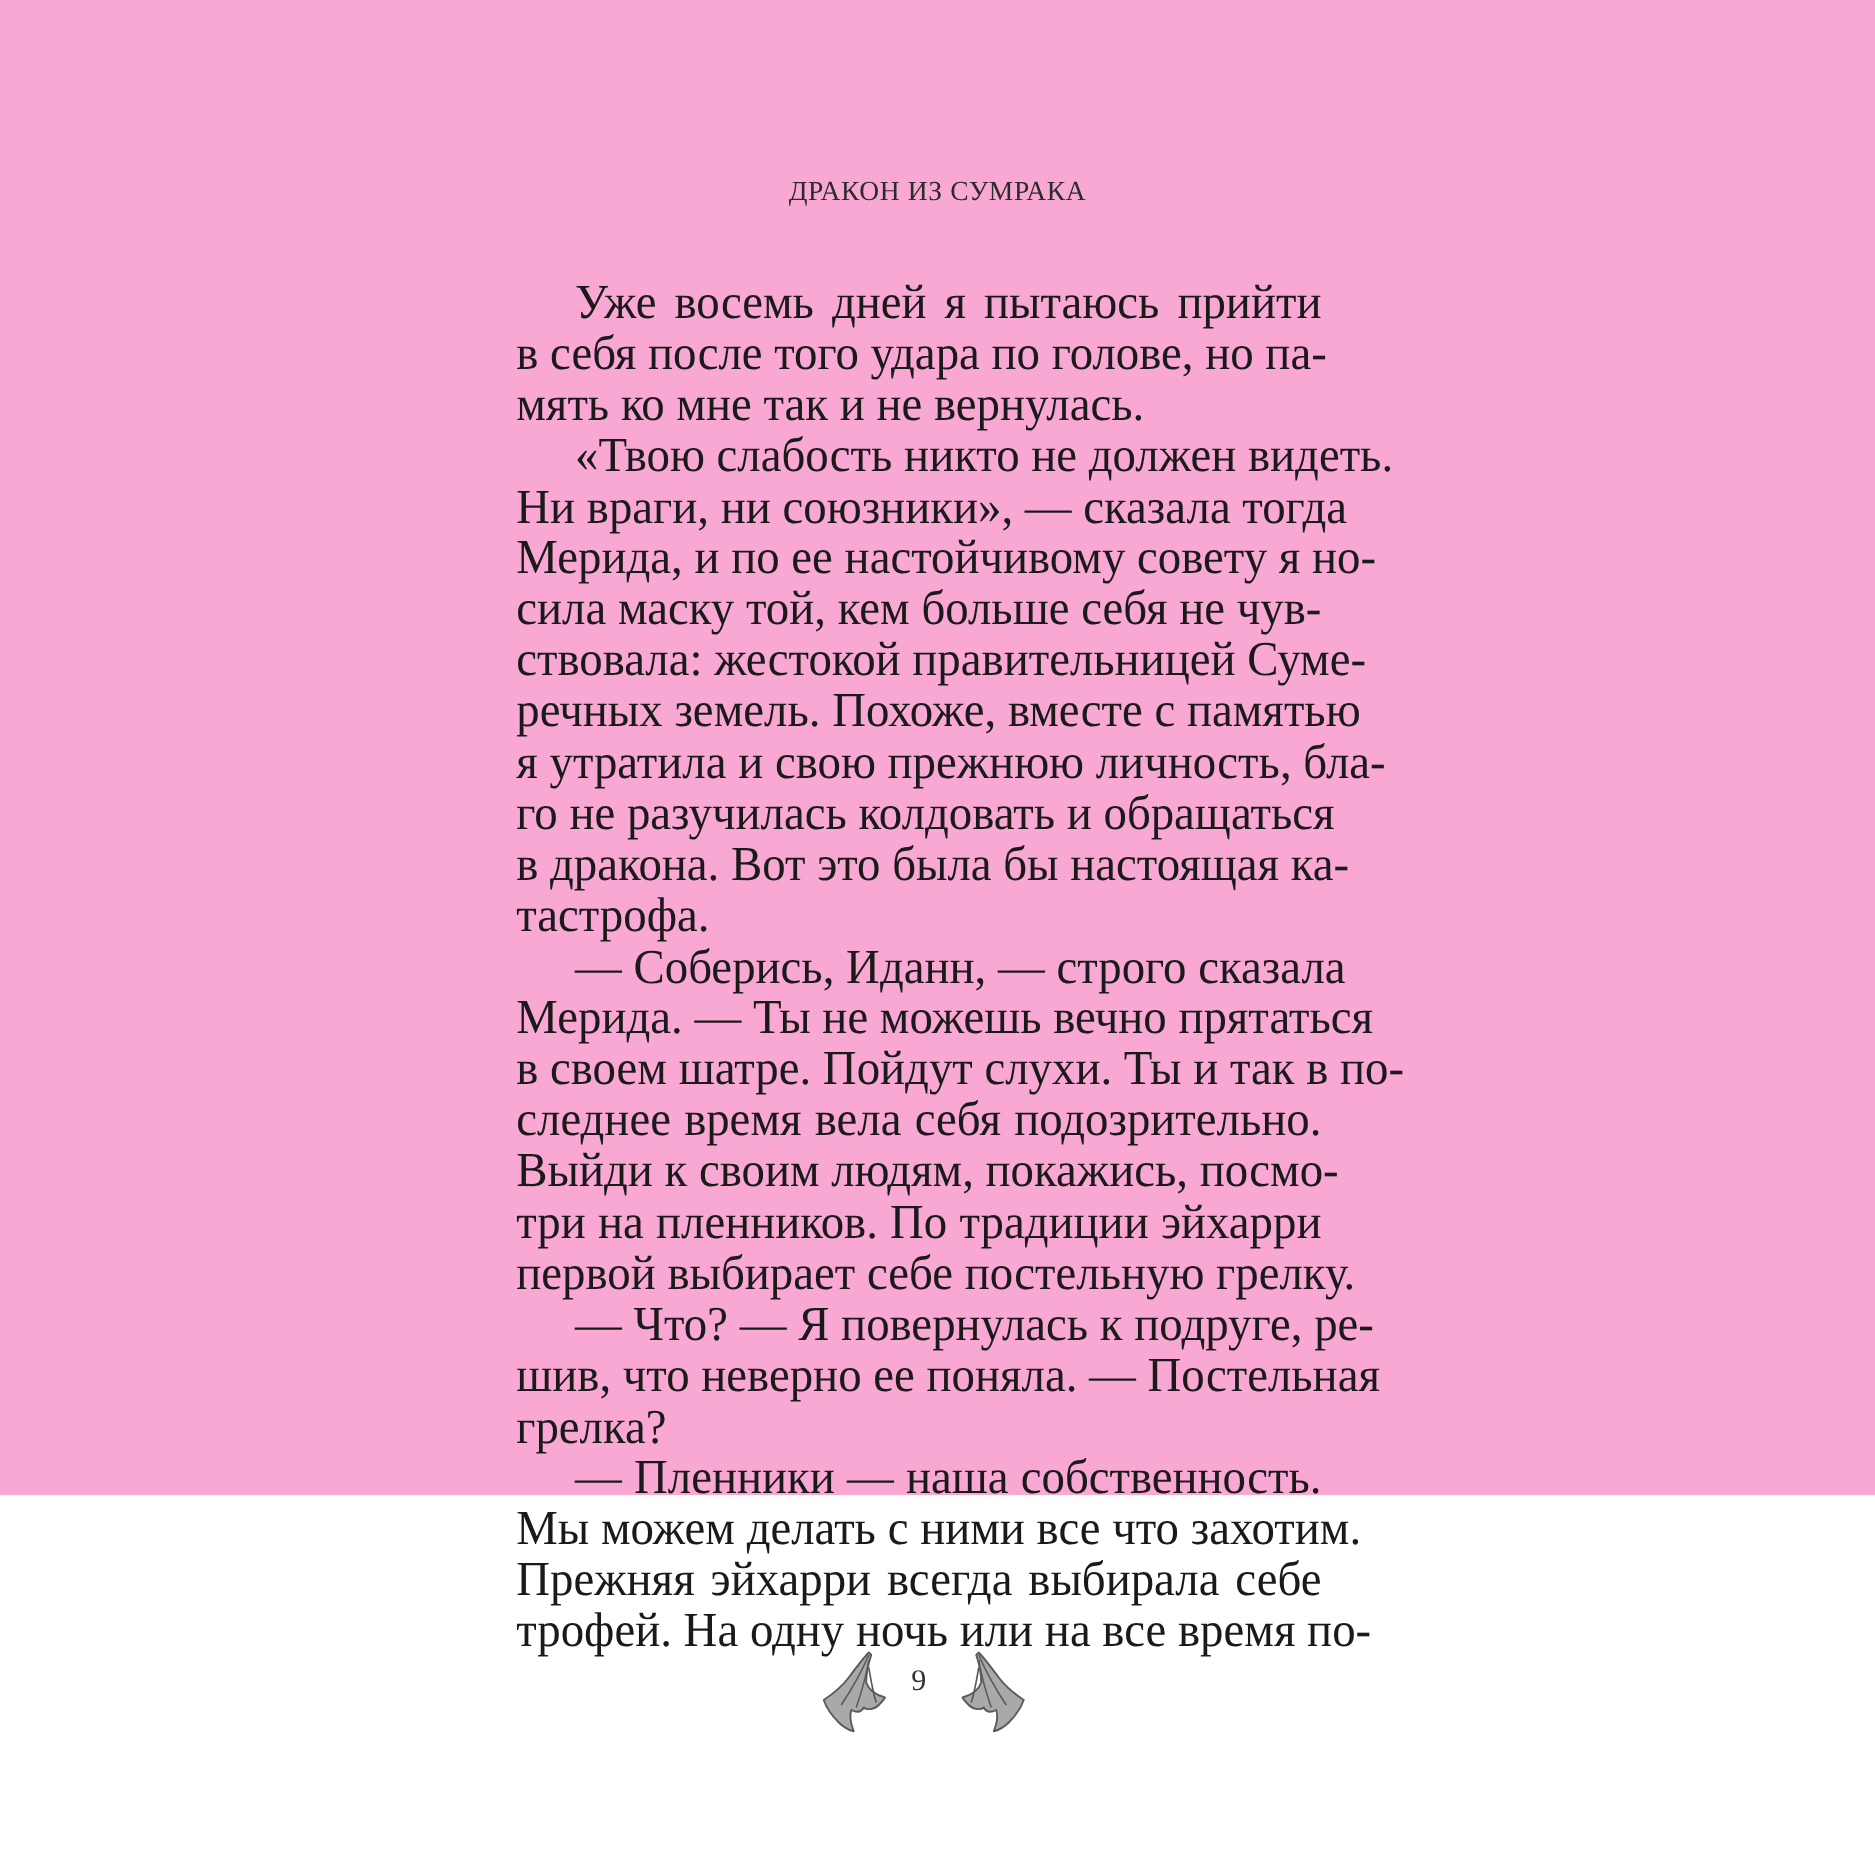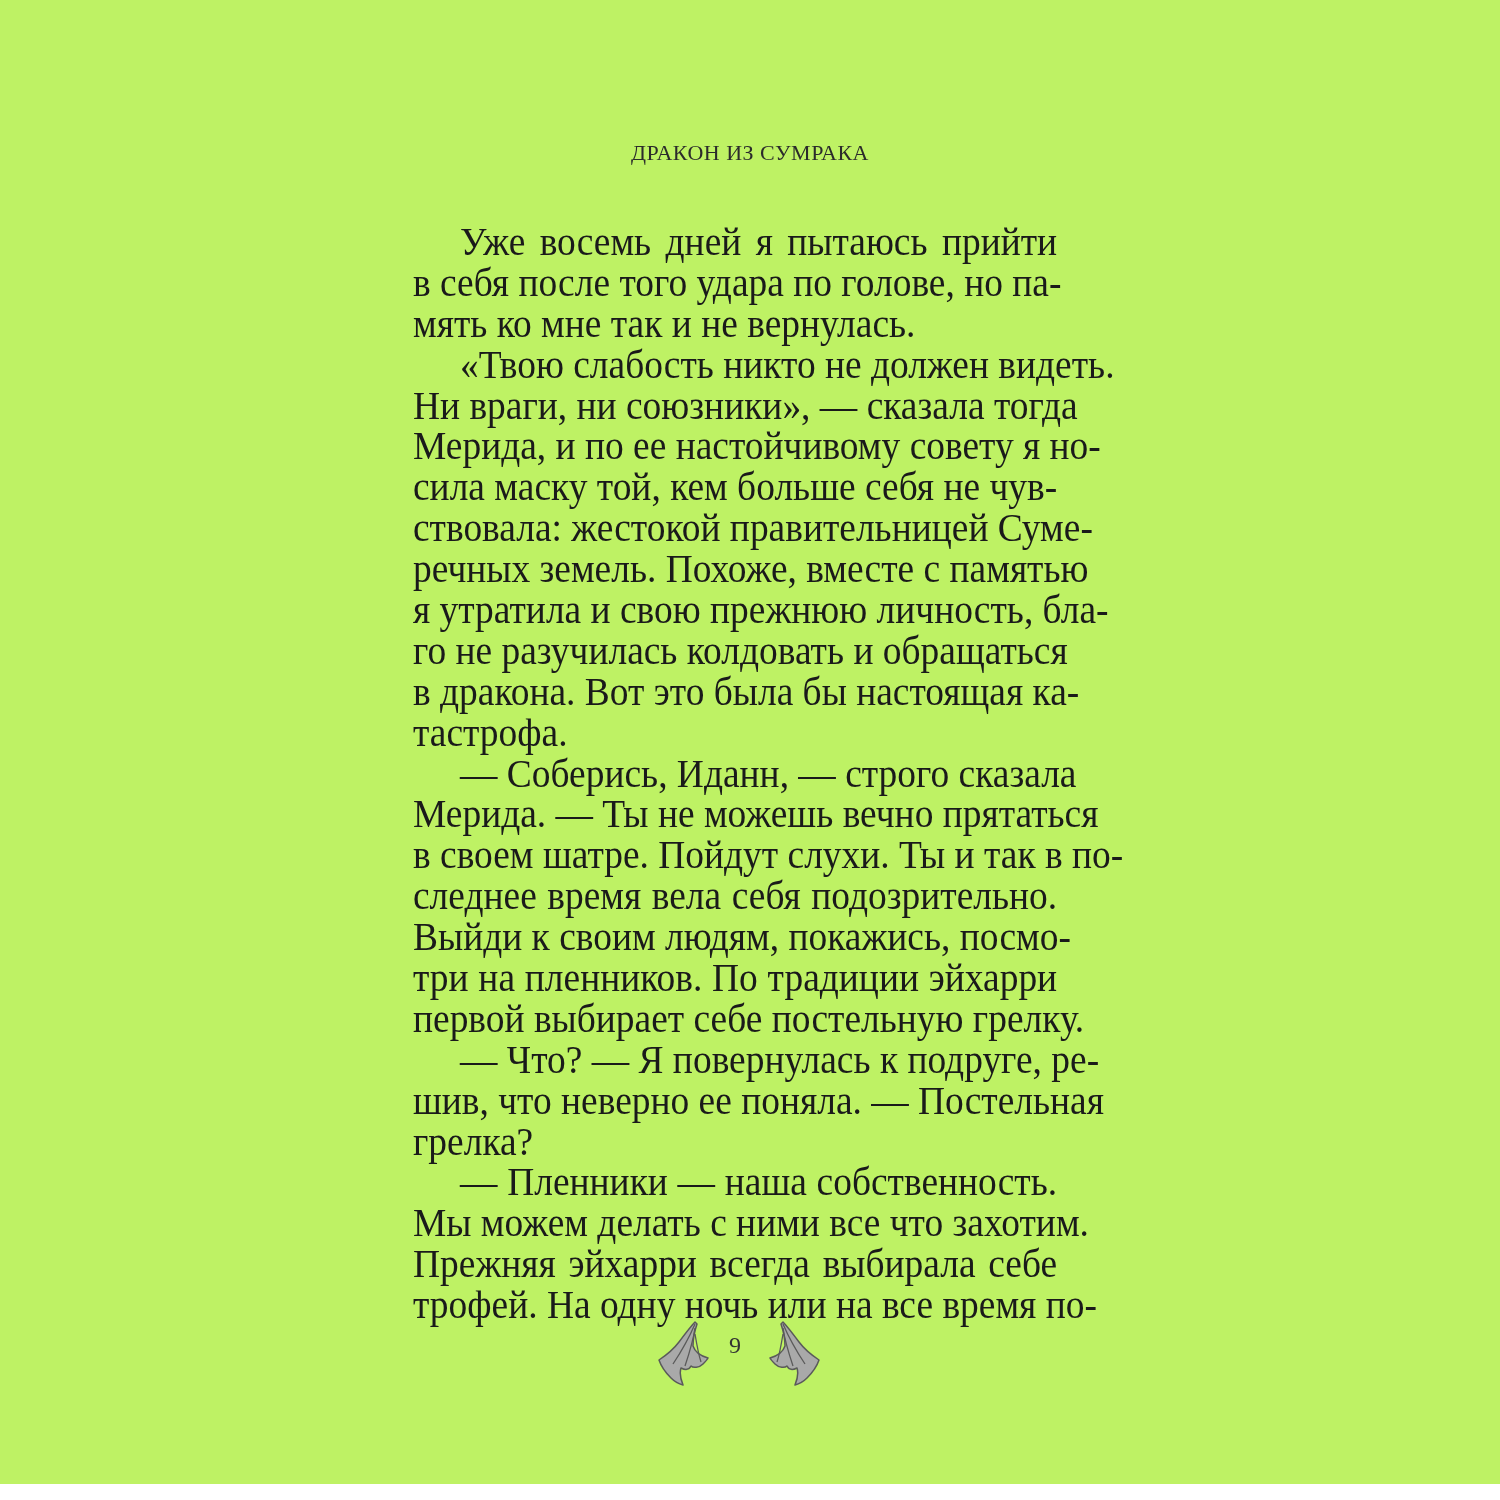--- a/index.html
+++ b/index.html
@@ -11,22 +11,22 @@
       width: 1500px;
       height: 1500px;
       position: relative;
       overflow: hidden;
     }
     .page {
       position: absolute;
       left: 0;
       top: 0;
       width: 1500px;
-      height: 1484px;
-      background: #bef264;
+      height: 1196px;
+      background: #f9a8d4;
     }
     .running-head {
       position: absolute;
       top: 140px;
       left: 0;
       width: 1500px;
       text-align: center;
       font-family: "Liberation Serif", "DejaVu Serif", serif;
       font-size: 22px;
       letter-spacing: 0.5px;

